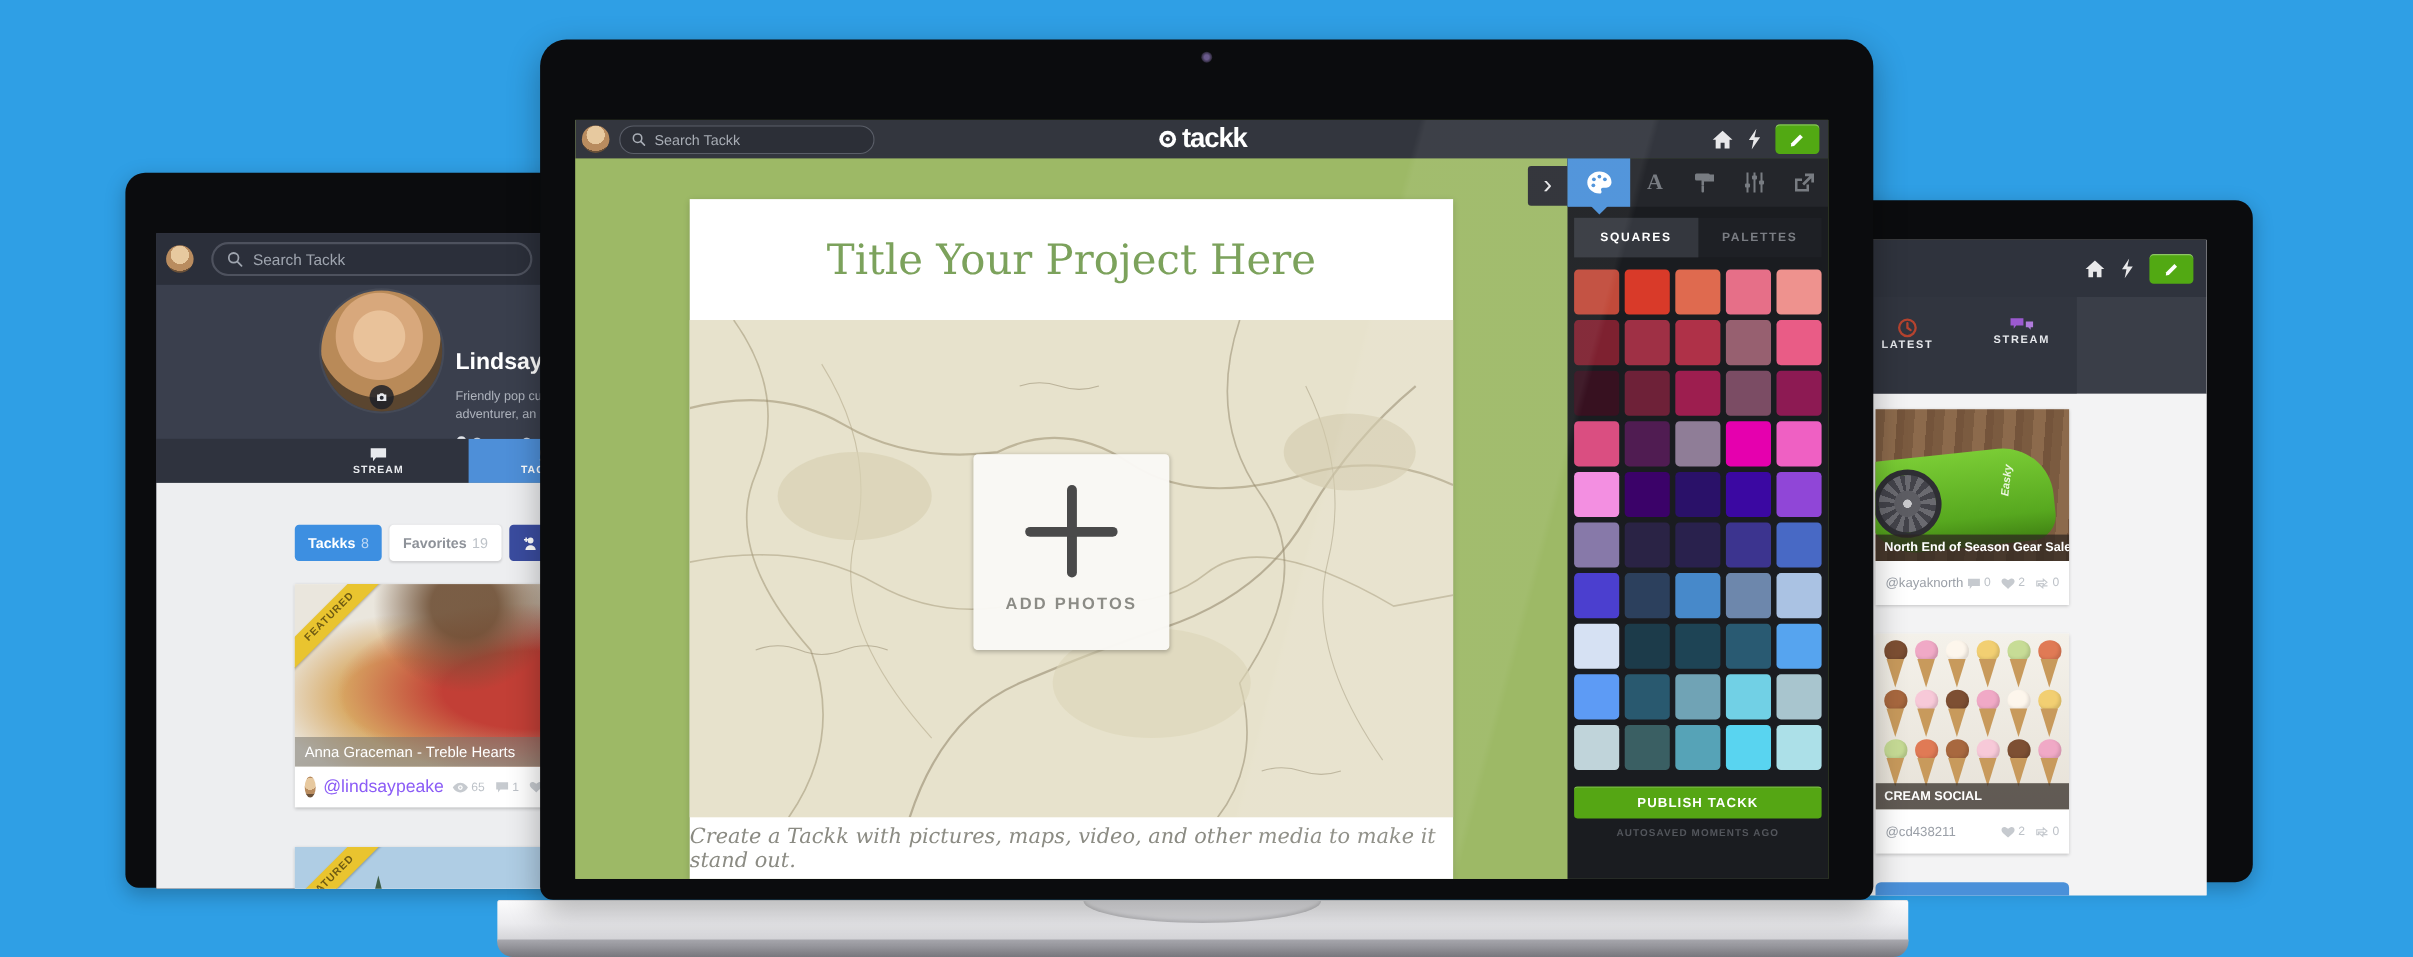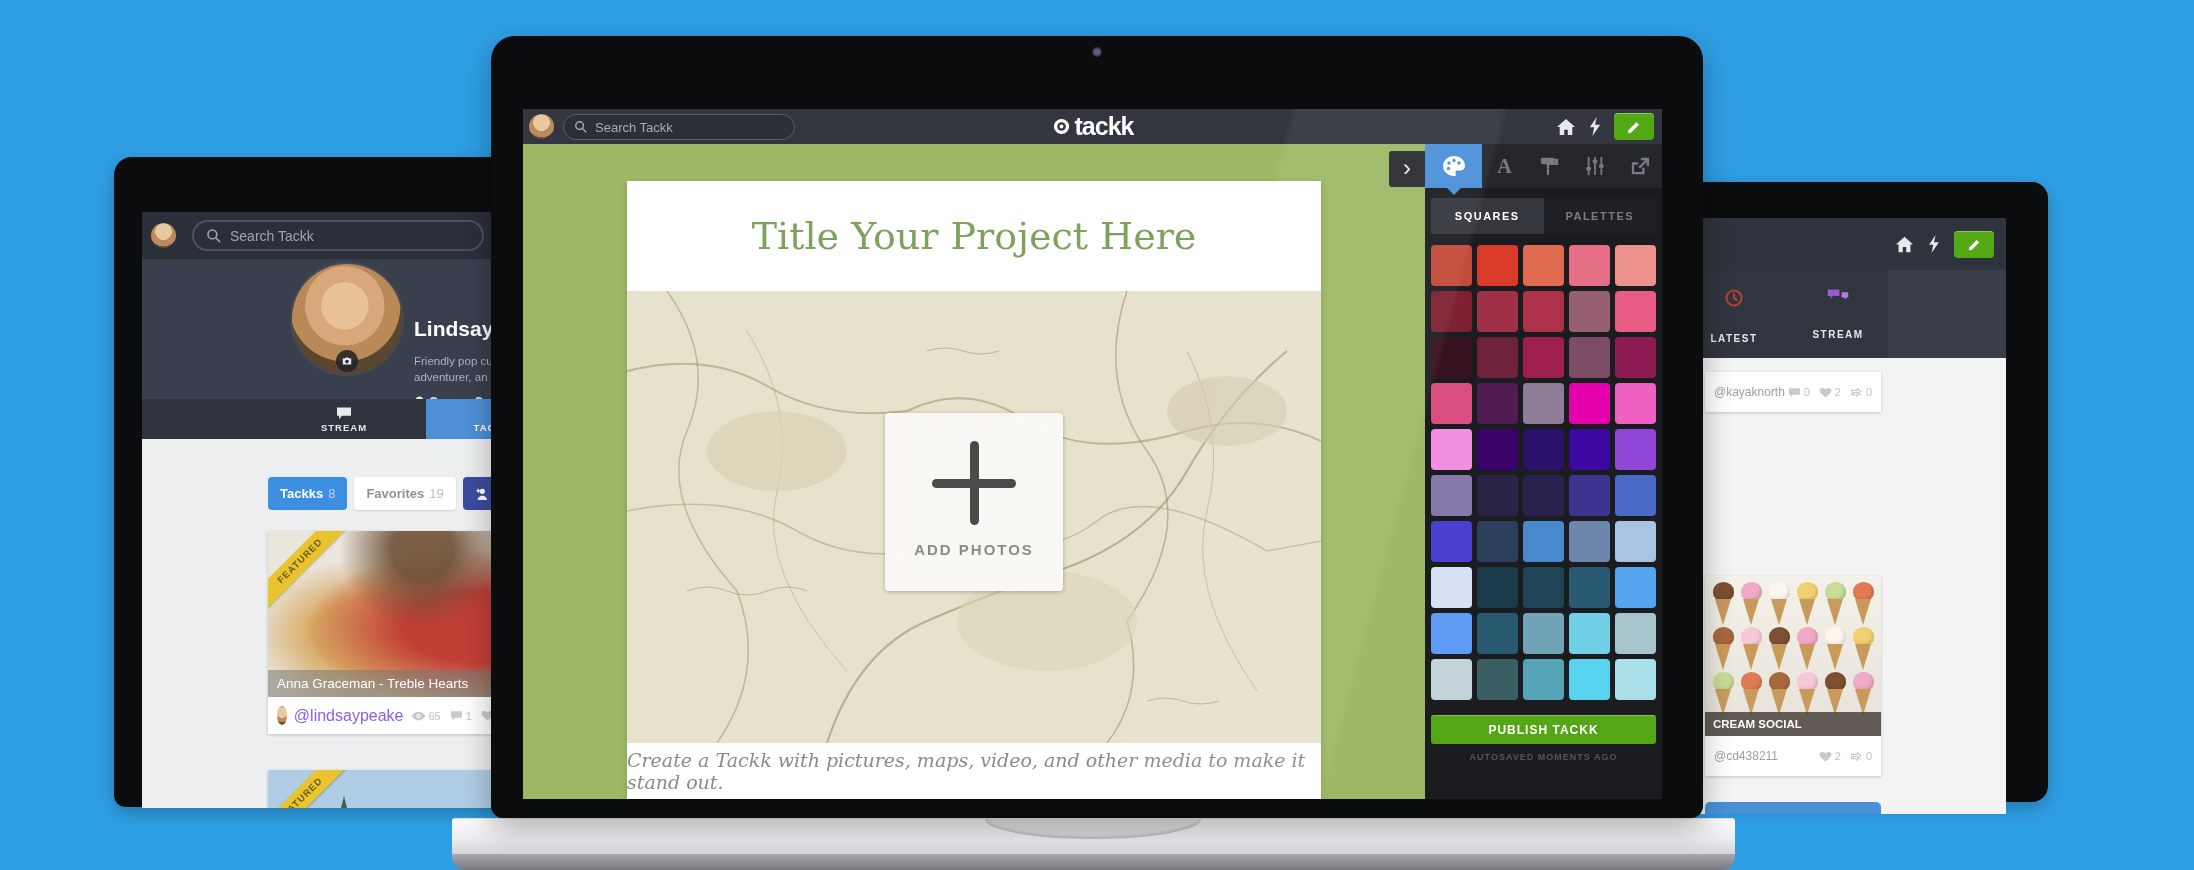--- a/index.html
+++ b/index.html
@@ -65,21 +65,21 @@
   .l-card2 { left:126px; top:331px; width:266px; }
   .l-card2 .cardimg { height:240px; background:linear-gradient(180deg,#AFCDE4 0 70%, #E8EEF2 85%, #F4F6F7); }
   .pine { position:absolute; width:0; height:0; border-left:30px solid transparent; border-right:30px solid transparent; }
 
   
   .laptop-right { left:1650px; top:182px; width:398px; height:620px; border-radius:16px; z-index:10; box-shadow:0 6px 18px rgba(0,0,0,.25); }
   .laptop-right .screen { left:12px; top:10px; width:344px; height:596px; background:#F3F3F4; }
   .r-topbar { position:absolute; left:0; top:0; width:100%; height:52px; background:#2F333D; display:flex; align-items:center; justify-content:flex-end; gap:14px; padding:0 12px; }
   .r-tabs { position:absolute; left:0; top:52px; width:100%; height:88px; background:#3A3E48; }
   .r-tabblock { position:absolute; left:0; top:0; width:226px; height:88px; background:#31353F; }
-  .r-tab { position:absolute; top:18px; width:104px; display:flex; flex-direction:column; align-items:center; gap:25px;
+  .r-tab { position:absolute; top:18px; width:104px; display:flex; flex-direction:column; align-items:center; gap:0;
            color:#E6E8EC; font-size:10px; font-weight:bold; letter-spacing:1.5px; }
   .r-content { position:absolute; left:0; top:140px; width:100%; height:456px; background:#F3F3F4; }
   .r-card1 { left:43px; top:14px; width:176px; }
   .r-card1 .cardimg { height:138px;
       background:repeating-linear-gradient(94deg,#7B5B40 0 9px,#8C6A4C 9px 20px,#74543B 20px 27px); }
   .kayak { position:absolute; left:-10px; right:14px; top:40px; height:86px; transform:rotate(-6deg);
            background:linear-gradient(180deg,#7ACC35,#57A81F 70%,#3F7F12); border-radius:16px 46px 22px 46px; }
   .kwheel { position:absolute; left:8px; top:10px; width:62px; height:62px; border-radius:50%; border:5px solid #2E2E33;
             background:radial-gradient(circle,#C9C9CC 0 10%, #5D5D63 11% 32%, rgba(0,0,0,0) 33%),
                        repeating-conic-gradient(#6A6A70 0 14deg, #43434A 14deg 28deg); }
@@ -342,20 +342,27 @@
             <svg width="22" height="16" viewBox="0 0 30 20">
                 <path d="M1 1h16v9H8l-3 4v-4H1z" fill="#9B59D0"></path>
                 <path d="M20 5h9v7h-3v3l-3-3h-3z" fill="#B07BDC"></path>
               </svg>
           </span>
           <span>STREAM</span>
         </div>
       </div>
       <div class="r-content">
         <div class="card r-card1">
+          <div class="cardimg">
+            <div class="kayak">
+              <div class="kwheel"></div>
+              <div class="kbrand">Easky</div>
+            </div>
+            <div class="r-imgtitle">North End of Season Gear Sale</div>
+          </div>
           <div class="r-foot">
             <span class="r-user">@kayaknorth</span>
             <div class="stats">
               <span class="stat">
                 <span class="icon">
                   <svg width="13" height="11" viewBox="0 0 24 20">
                       <path d="M2 2h20v12H9l-4 5v-5H2z" fill="#C6CACF"></path>
                     </svg>
                 </span>
                 <span>0</span>

